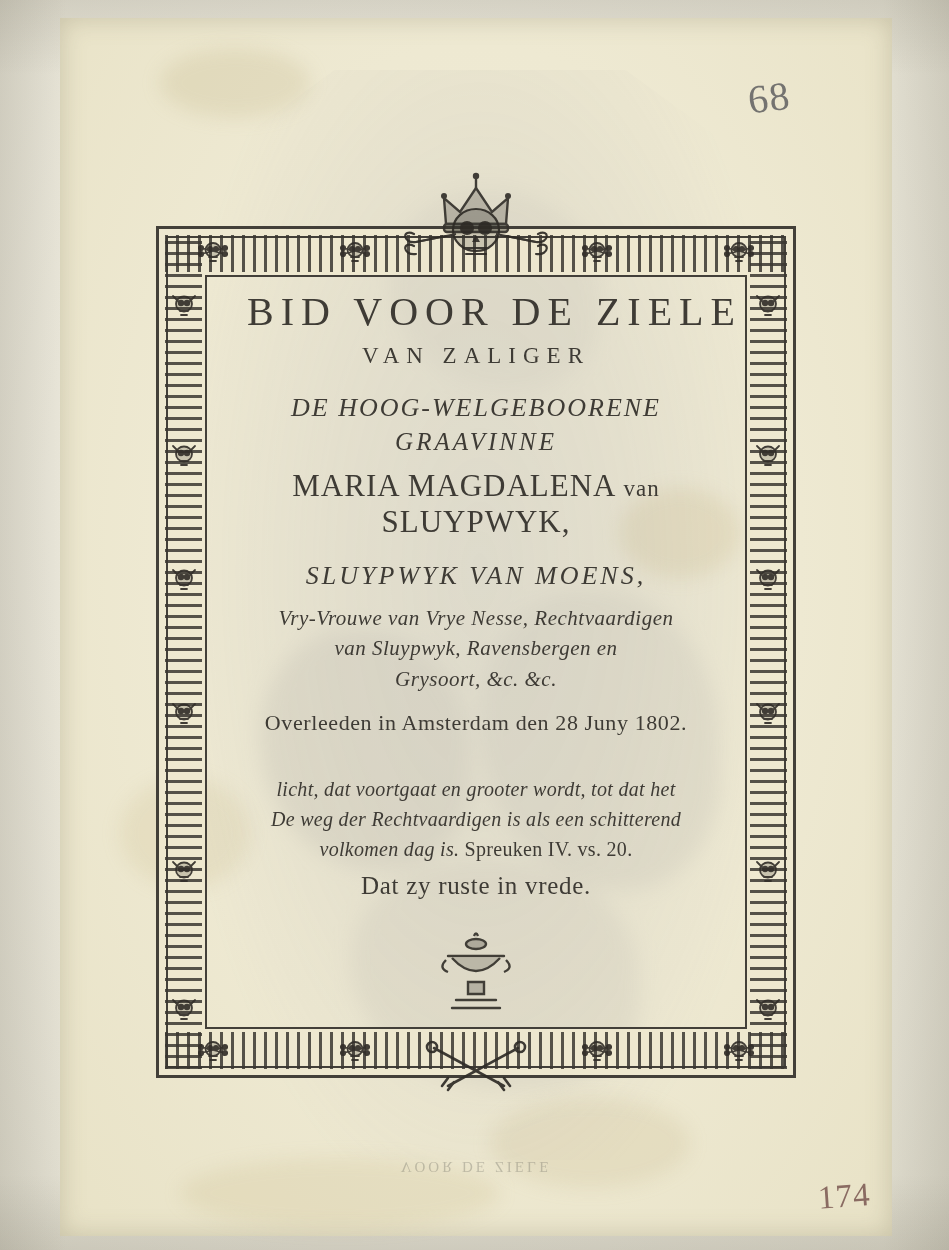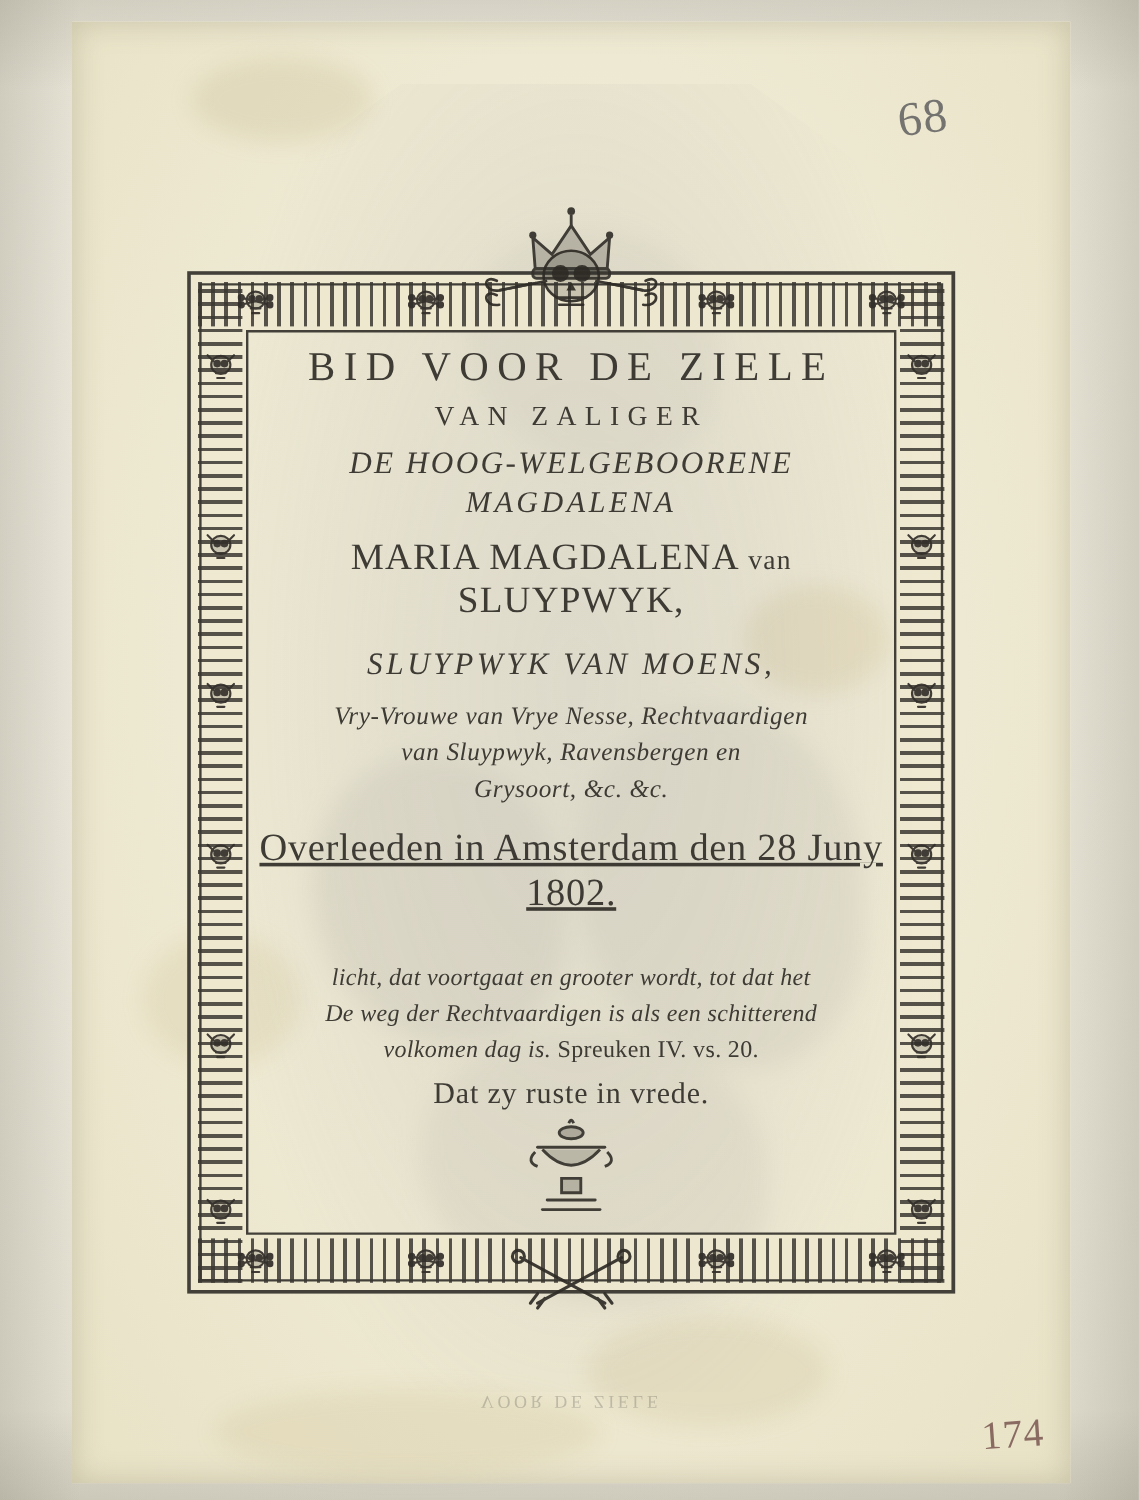--- a/index.html
+++ b/index.html
@@ -195,29 +195,30 @@
     position: absolute;
     left: 54px;
     right: 54px;
     top: 62px;
     text-align: center;
     color: #312e29;
   }
   .ln { margin: 0; }
 
   .l-bid {
-    font-size: 34px;
+    font-size: 40px;
     letter-spacing: 7px;
     font-family: "Liberation Serif", serif;
     margin-bottom: 8px;
+    text-align: right;
   }
   .l-van {
     font-size: 23px;
     letter-spacing: 7px;
-    margin-bottom: 11px;
+    margin-bottom: 24px;
   }
   .l-hoog {
     font-size: 26px;
     font-style: italic;
     letter-spacing: 2px;
     margin-bottom: 5px;
   }
   .l-jonk {
     font-size: 25px;
     font-style: italic;
@@ -237,25 +238,24 @@
     margin-bottom: 12px;
   }
   .l-vry, .l-vanslu, .l-grys {
     font-size: 21px;
     font-style: italic;
     letter-spacing: .5px;
     line-height: 1.45;
   }
   .l-grys { margin-bottom: 16px; }
   .l-over {
-    font-size: 32px;
+    font-size: 22px;
     letter-spacing: .6px;
     margin-top: 12px;
     margin-bottom: 38px;
-    text-decoration: underline;
   }
   .verse {
     font-size: 20px;
     font-style: italic;
     line-height: 1.5;
     letter-spacing: .3px;
     margin-top: 30px;
     margin-bottom: 8px;
   }
   .verse .ref { font-style: normal; }
@@ -575,21 +575,21 @@
             <circle cx="18" cy="11" r="2.3" fill="currentColor"></circle>
           <path d="M11 19 h8 M12 23 h6" stroke-linecap="round"></path>
           <path d="M4 4 l5 5 M26 4 l-5 5" stroke-linecap="round"></path>
         </svg>
       </div>
 
       <div id="textblock">
         <p class="ln l-bid">BID VOOR DE ZIELE</p>
         <p class="ln l-van">VAN ZALIGER</p>
         <p class="ln l-hoog">DE HOOG-WELGEBOORENE</p>
-        <p class="ln l-jonk">MAGDALENA</p>
+        <p class="ln l-jonk">GRAAVINNE</p>
         <p class="ln l-name">
           <span>MARIA MAGDALENA</span>
           <span class="small">van</span>
           <span>SLUYPWYK,</span>
         </p>
         <p class="ln l-graav">SLUYPWYK VAN MOENS,</p>
         <p class="ln l-vry">Vry-Vrouwe van Vrye Nesse, Rechtvaardigen</p>
         <p class="ln l-vanslu">van Sluypwyk, Ravensbergen en</p>
         <p class="ln l-grys">Grysoort, &amp;c. &amp;c.</p>
         <p class="ln l-over">Overleeden in Amsterdam den 28 Juny 1802.</p>

